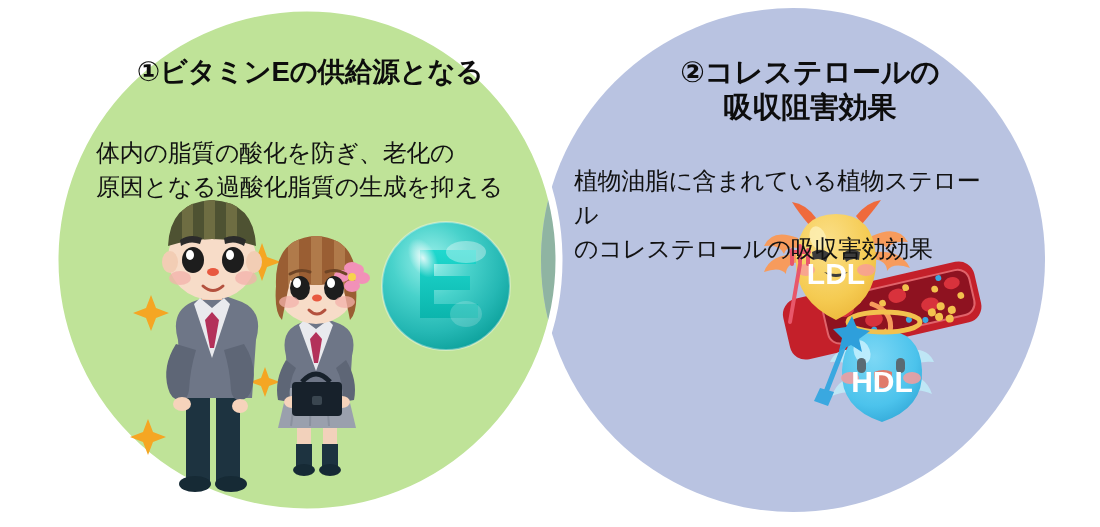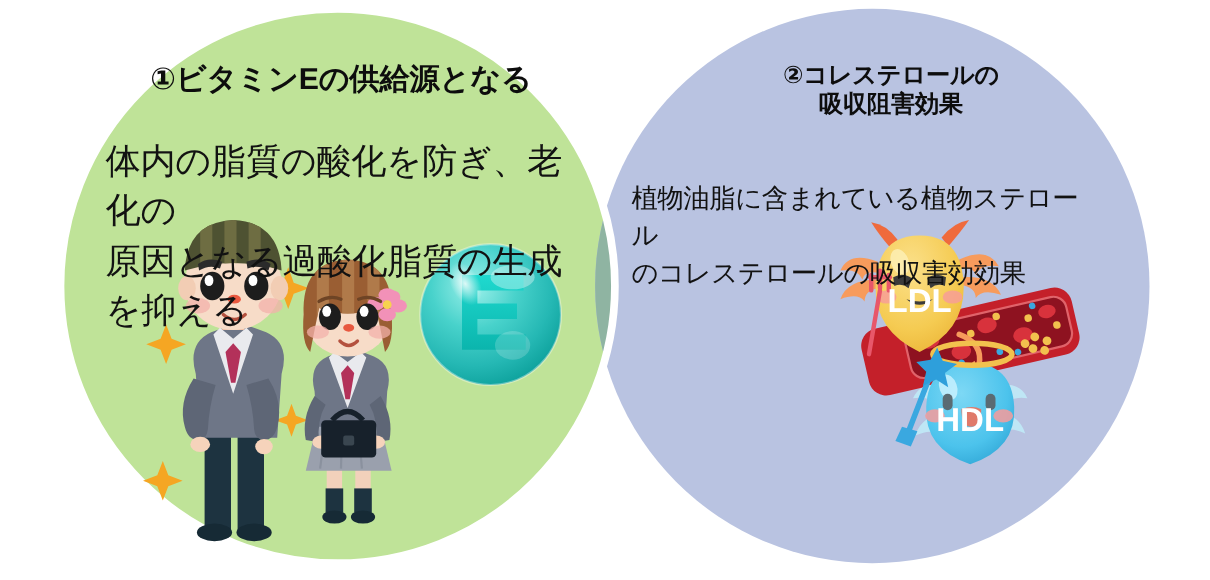--- a/index.html
+++ b/index.html
@@ -50,36 +50,36 @@
     left: 60px;
     top: 55px;
     width: 500px;
     font-size: 27.5px;
     letter-spacing: -0.2px;
   }
   .title-right {
     left: 610px;
     top: 55px;
     width: 400px;
-    font-size: 22px;
+    font-size: 29px;
     letter-spacing: -0.2px;
   }
 
   .body-text {
     position: absolute;
     color: #121212;
     line-height: 1.42;
     white-space: pre-line;
     font-weight: 400;
   }
   .body-left {
     left: 96px;
-    top: 124px;
+    top: 136px;
     width: 440px;
-    font-size: 32px;
+    font-size: 24px;
     letter-spacing: -0.3px;
   }
   .body-right {
     left: 574px;
     top: 142px;
     width: 430px;
     font-size: 24px;
     letter-spacing: -0.4px;
     margin-top: 22px;
   }

